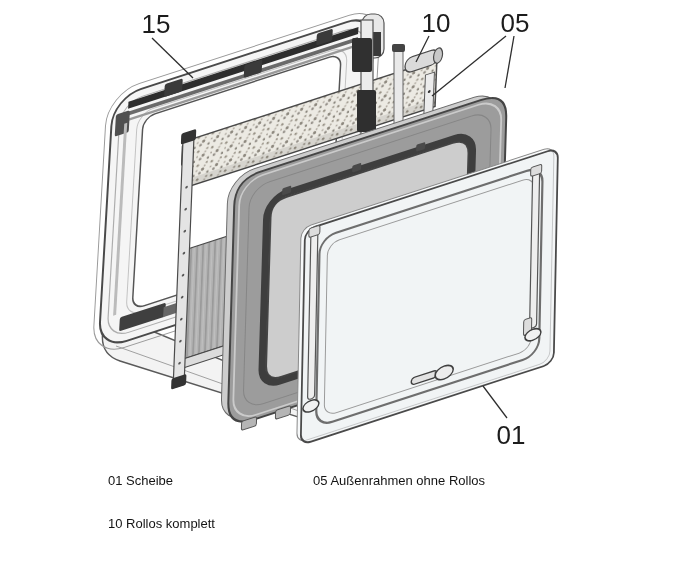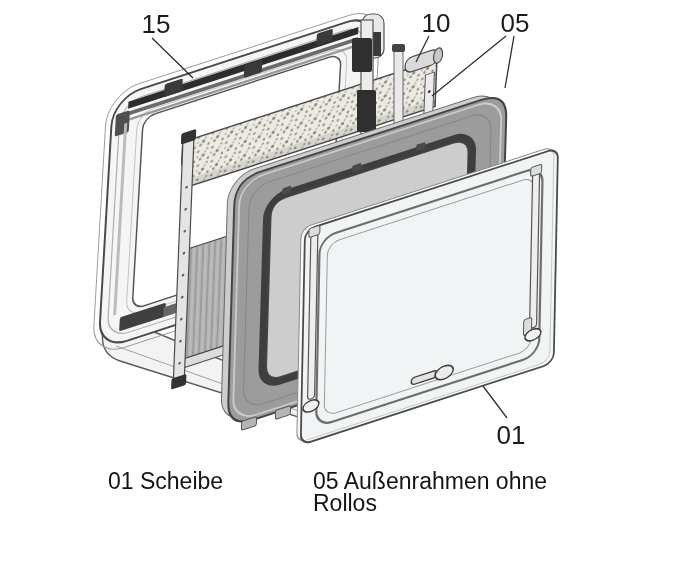--- a/index.html
+++ b/index.html
@@ -3,21 +3,21 @@
 <meta charset="utf-8">
 <style>
   html,body{margin:0;padding:0;background:#ffffff;}
   .stage{position:relative;width:600px;height:574px;background:#fff;overflow:hidden;
          font-family:"Liberation Sans",sans-serif;}
   .stage svg{position:absolute;left:0;top:0;}
   svg text.part-num{font-family:"Liberation Sans",sans-serif;font-size:26px;fill:#1c1c1c;}
   .leader{stroke:#2e2e2e;stroke-width:1.3;fill:none;}
   .legend{position:absolute;left:108px;top:470px;display:grid;
           grid-template-columns:205px 300px;row-gap:21px;
-          font-size:23px;line-height:22px;color:#141414;}
+          font-size:13px;line-height:22px;color:#141414;}
   .legend-item{white-space:normal;}
   .hang{padding-left:27px;text-indent:-27px;}
 </style>
 </head>
 <body>
 
 <div class="stage">
 
 <svg width="700" height="574" viewBox="0 0 700 574">
   <defs>
@@ -159,14 +159,18 @@
 
   <div class="legend">
     <div class="legend-item">
       <span>01</span>
       <span>Scheibe</span>
     </div>
     <div class="legend-item">
       <span>05</span>
       <span>Außenrahmen ohne Rollos</span>
     </div>
+    <div class="legend-item">
+      <span>10</span>
+      <span>Rollos komplett</span>
+    </div>
   </div>
 </div>
 
 </body></html>

